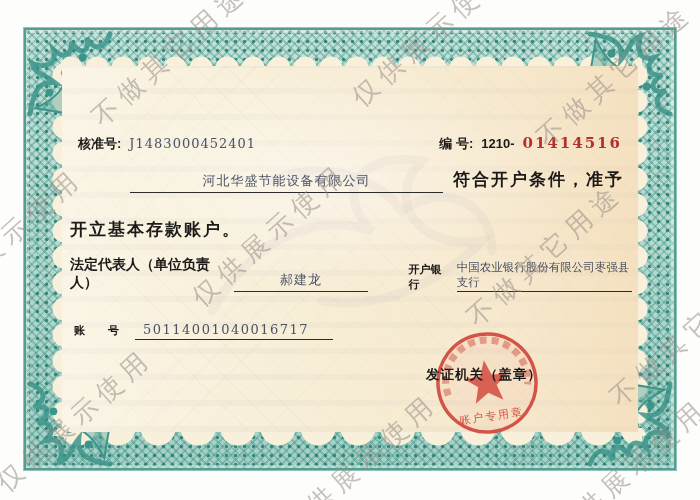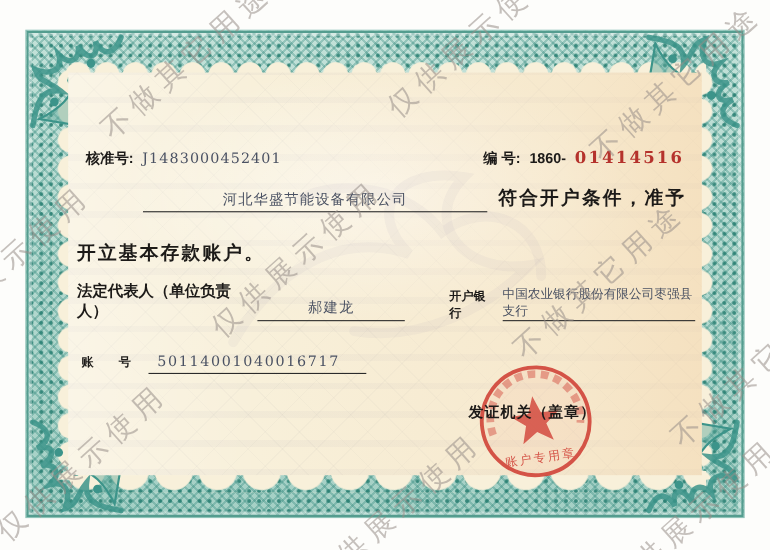--- a/index.html
+++ b/index.html
@@ -134,21 +134,21 @@
       </svg>
 
 
       <div class="row row1">
         <div class="grp">
           <span class="lbl small-lbl">核准号:</span>
           <span class="val">J1483000452401</span>
         </div>
         <div class="grp">
           <span class="lbl small-lbl">编 号:</span>
-          <span class="lbl small-lbl">1860-</span>
+          <span class="lbl small-lbl">1210-</span>
           <span class="red-num">01414516</span>
         </div>
       </div>
 
       <div class="row row2">
         <span class="val uline company">河北华盛节能设备有限公司</span>
         <span class="lbl big">符合开户条件，准予</span>
       </div>
 
       <div class="row row3">

